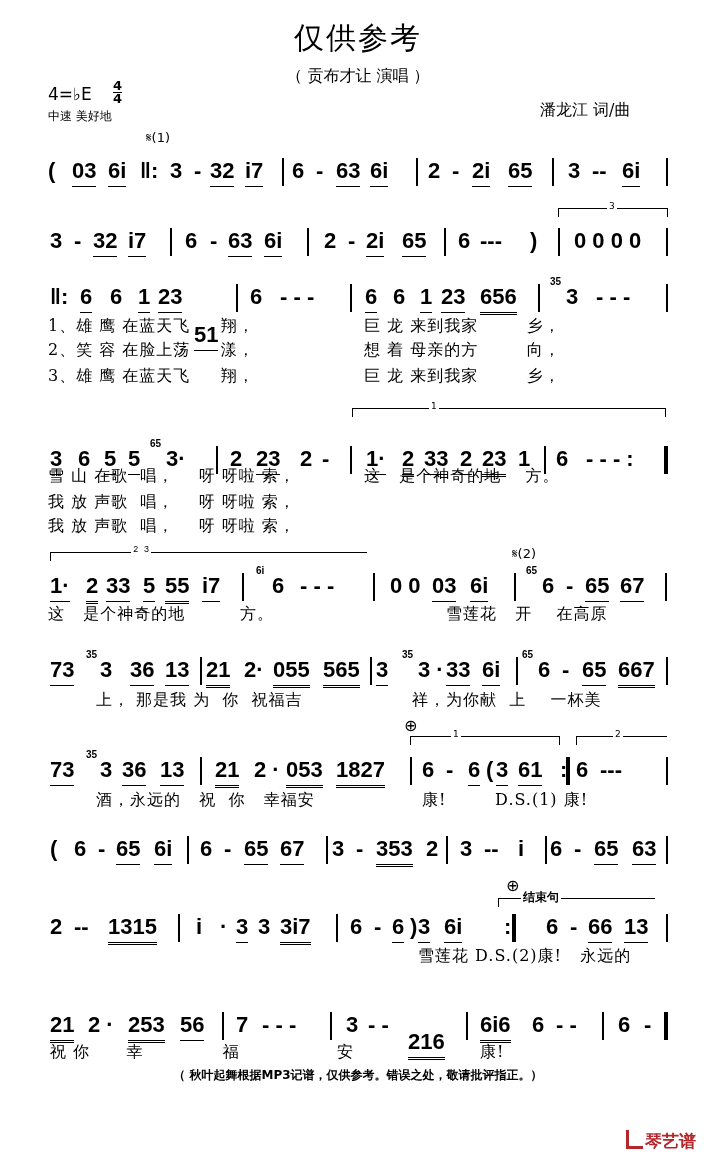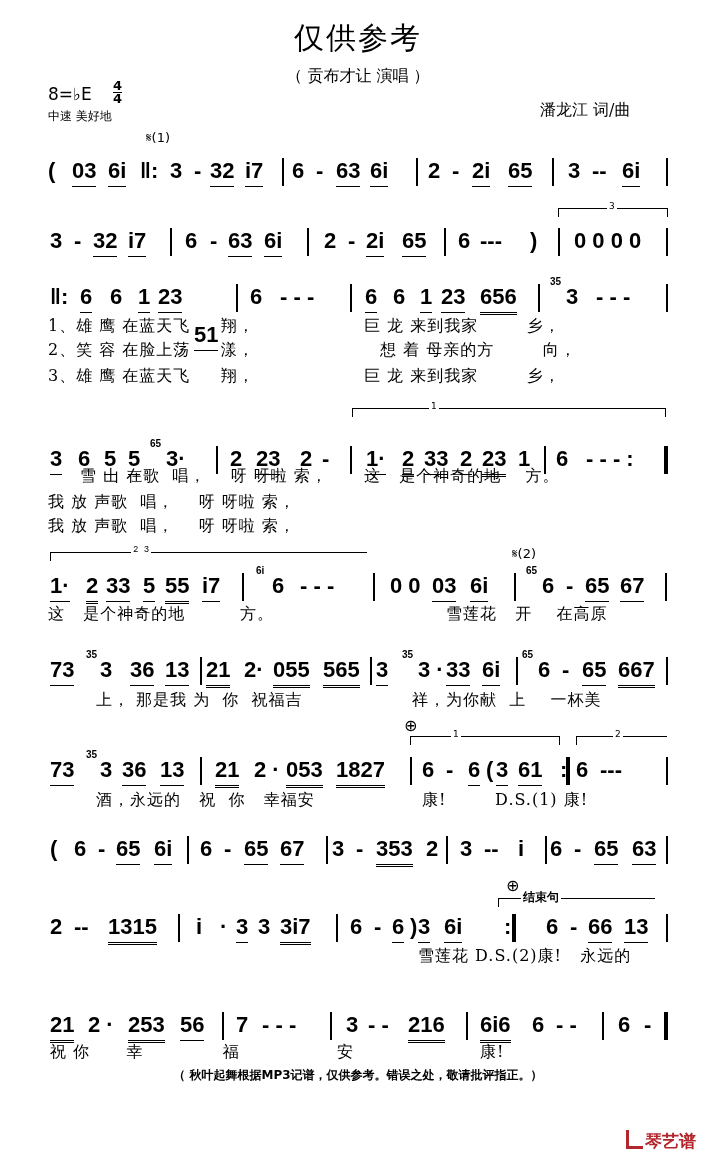--- a/index.html
+++ b/index.html
@@ -26,21 +26,21 @@
   .sign{position:absolute;font-size:13px;}
   .note{left:0;width:716px;top:1067px;text-align:center;font-size:12px;font-weight:bold;}
   .logo{left:626px;top:1130px;font-size:17px;color:#b3262b;font-weight:bold;}
   .logo .mark{display:inline-block;width:14px;height:16px;border-left:3px solid #b3262b;border-bottom:3px solid #b3262b;margin-right:2px;vertical-align:-2px;}
 </style>
 </head>
 <body>
 
 <div class="abs title">仅供参考</div>
 <div class="abs subtitle">（ 贡布才让 演唱 ）</div>
-<div class="abs key">8=♭E</div>
+<div class="abs key">4=♭E</div>
 <div class="abs timesig">
   <span>4</span>
   <span style="border-top:1px solid #000;">4</span>
 </div>
 <div class="abs tempo">中速 美好地</div>
 <div class="abs composer">潘龙江 词/曲</div>
 
 <div class="sign" style="left:146px;top:130px;">𝄋(1)</div>
 <div class="sign" style="left:512px;top:546px;">𝄋(2)</div>
 <div class="sign" style="left:404px;top:716px;font-size:16px;">⊕</div>
@@ -288,39 +288,39 @@
       <span class="tok ul2" style="left: 50px;">21</span>
       <span class="tok" style="left: 88px;">2 ·</span>
       <span class="tok ul2" style="left: 128px;">253</span>
       <span class="tok ul" style="left: 180px;">56</span>
       <span class="bar" style="left: 222px;"></span>
       <span class="tok" style="left: 236px;">7</span>
       <span class="tok" style="left: 262px;">- - -</span>
       <span class="bar" style="left: 330px;"></span>
       <span class="tok" style="left: 346px;">3</span>
       <span class="tok" style="left: 368px;">- -</span>
-      <span class="tok ul2" style="left: 408px;">216</span>
+      <span class="tok ul2" style="left: 408px; margin-top: 17px;">216</span>
       <span class="bar" style="left: 466px;"></span>
       <span class="tok ul2" style="left: 480px;">6i6</span>
       <span class="tok" style="left: 532px;">6</span>
       <span class="tok" style="left: 556px;">- -</span>
       <span class="bar" style="left: 602px;"></span>
       <span class="tok" style="left: 618px;">6</span>
       <span class="tok" style="left: 644px;">-</span>
       <span class="bar thick" style="left: 664px;"></span>
     </div>
   </div>
 <div id="lyrics">
     <div class="lyric" style="left: 48px; top: 316px;">1、雄 鹰 在蓝天飞     翔，</div>
     <div class="lyric" style="left: 48px; top: 340px;">2、笑 容 在脸上荡     漾，</div>
     <div class="lyric" style="left: 48px; top: 366px;">3、雄 鹰 在蓝天飞     翔，</div>
     <div class="lyric" style="left: 364px; top: 316px;">巨 龙 来到我家        乡，</div>
-    <div class="lyric" style="left: 364px; top: 340px; margin-left: 16px;">想 着 母亲的方        向，</div>
+    <div class="lyric" style="left: 364px; top: 340px;">想 着 母亲的方        向，</div>
     <div class="lyric" style="left: 364px; top: 366px;">巨 龙 来到我家        乡，</div>
-    <div class="lyric" style="left: 48px; top: 466px; margin-left: 32px;">雪 山 在歌  唱，    呀 呀啦 索，</div>
+    <div class="lyric" style="left: 48px; top: 466px;">雪 山 在歌  唱，    呀 呀啦 索，</div>
     <div class="lyric" style="left: 48px; top: 492px;">我 放 声歌  唱，    呀 呀啦 索，</div>
     <div class="lyric" style="left: 48px; top: 516px;">我 放 声歌  唱，    呀 呀啦 索，</div>
     <div class="lyric" style="left: 364px; top: 466px;">这   是个神奇的地    方。</div>
     <div class="lyric" style="left: 48px; top: 604px;">这   是个神奇的地         方。</div>
     <div class="lyric" style="left: 446px; top: 604px;">雪莲花   开    在高原</div>
     <div class="lyric" style="left: 96px; top: 690px;">上， 那是我 为  你  祝福吉</div>
     <div class="lyric" style="left: 412px; top: 690px;">祥，为你献  上    一杯美</div>
     <div class="lyric" style="left: 96px; top: 790px;">酒，永远的   祝  你   幸福安</div>
     <div class="lyric" style="left: 422px; top: 790px;">康!        D.S.(1) 康!</div>
     <div class="lyric" style="left: 418px; top: 946px;">雪莲花 D.S.(2)康!   永远的</div>

